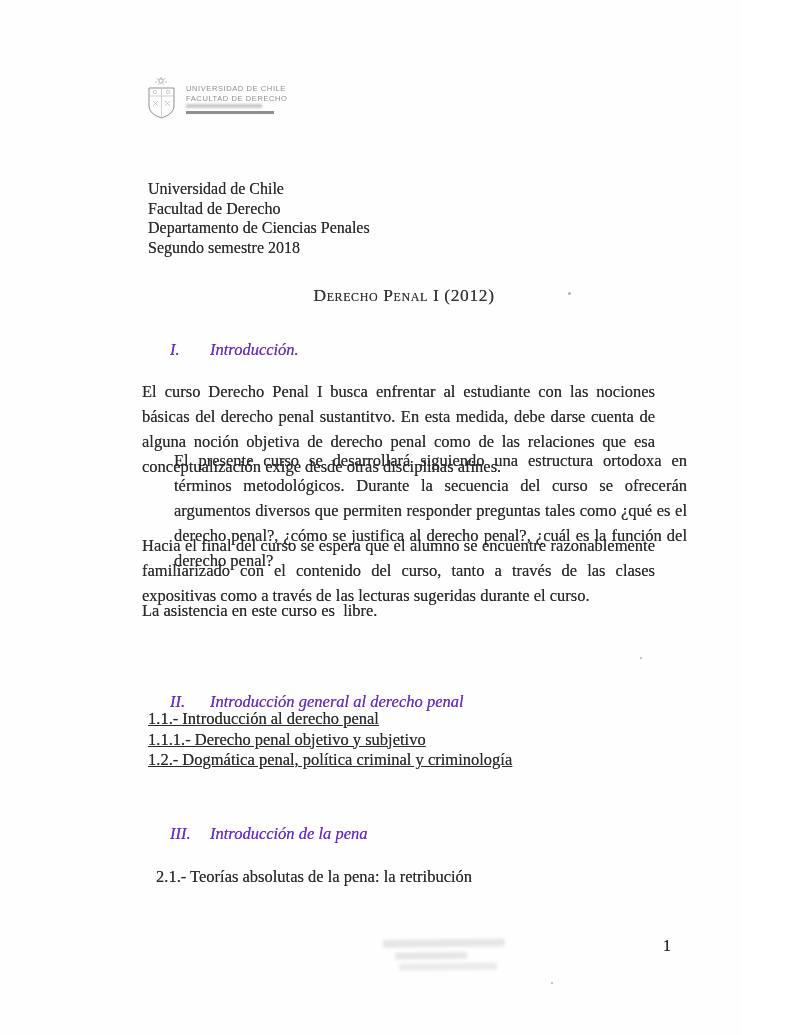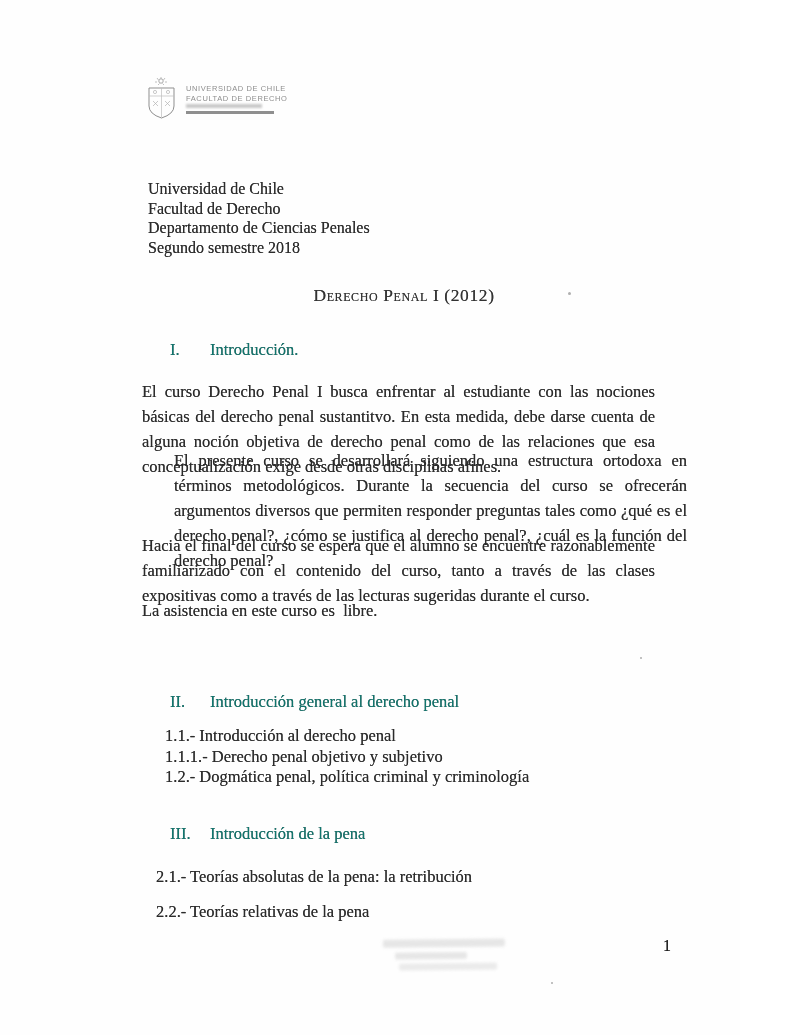--- a/index.html
+++ b/index.html
@@ -25,37 +25,37 @@
   .lh-bar{margin-top:3px;width:88px;height:3px;background:#8f8f8f;filter:blur(.4px);}
 
   
   .addr{position:absolute;left:148px;top:179px;font-size:16px;line-height:19.5px;}
 
   
   .title{position:absolute;left:148px;top:285px;width:512px;text-align:center;
     font-variant:small-caps;font-size:17.5px;letter-spacing:.6px;color:#333;}
 
   
-  .sec{position:absolute;left:148px;width:512px;font-size:16.5px;color:#0f766e;}
+  .sec{position:absolute;left:148px;width:512px;font-size:16.5px;color:#6d28d9;font-style:italic;}
   .sec .num{display:inline-block;width:40px;margin-left:22px;}
   #sec1{top:340px;}
   #sec2{top:692px;}
   #sec3{top:824px;}
 
   
   .para{position:absolute;left:142px;width:513px;font-size:16.5px;line-height:25px;
     text-align:justify;margin:0;}
   #p1{top:379px;}
   #p2{top:448px;margin-left:32px;}
   #p3{top:533px;}
   #p4{top:598px;text-align:left;white-space:pre-wrap;}
 
   
   .outline{position:absolute;left:148px;width:513px;font-size:16.5px;line-height:20.6px;
-    list-style:none;margin:17px;padding:0;}
+    list-style:none;margin:0;padding:0;text-decoration:underline;}
   #out1{top:709px;}
   .pena-item{position:absolute;left:148px;width:513px;font-size:16.5px;margin:8px;}
   #pena1{top:859px;}
   #pena2{top:894px;}
 
   
   .pagenum{position:absolute;left:663px;top:937px;font-size:16px;color:#1d1d1d;}
 
   
   .bleed{position:absolute;left:383px;top:939px;width:150px;transform:rotate(-.6deg);
@@ -122,21 +122,20 @@
     <li>1.1.- Introducción al derecho penal</li>
     <li>1.1.1.- Derecho penal objetivo y subjetivo</li>
     <li>1.2.- Dogmática penal, política criminal y criminología</li>
   </ul>
 
   <div class="sec txt" id="sec3">
     <span class="num">III.</span><span>Introducción de la pena</span>
   </div>
 
   <p class="pena-item txt" id="pena1">2.1.- Teorías absolutas de la pena: la retribución</p>
-  <p class="pena-item txt" id="pena2">2.2.- Teorías relativas de la pena</p>
 
   <div class="pagenum txt">1</div>
 
   <div class="bleed">
     <div class="b1"></div>
     <div class="b2"></div>
     <div class="b3"></div>
   </div>
 
   <div class="speck s1"></div>

